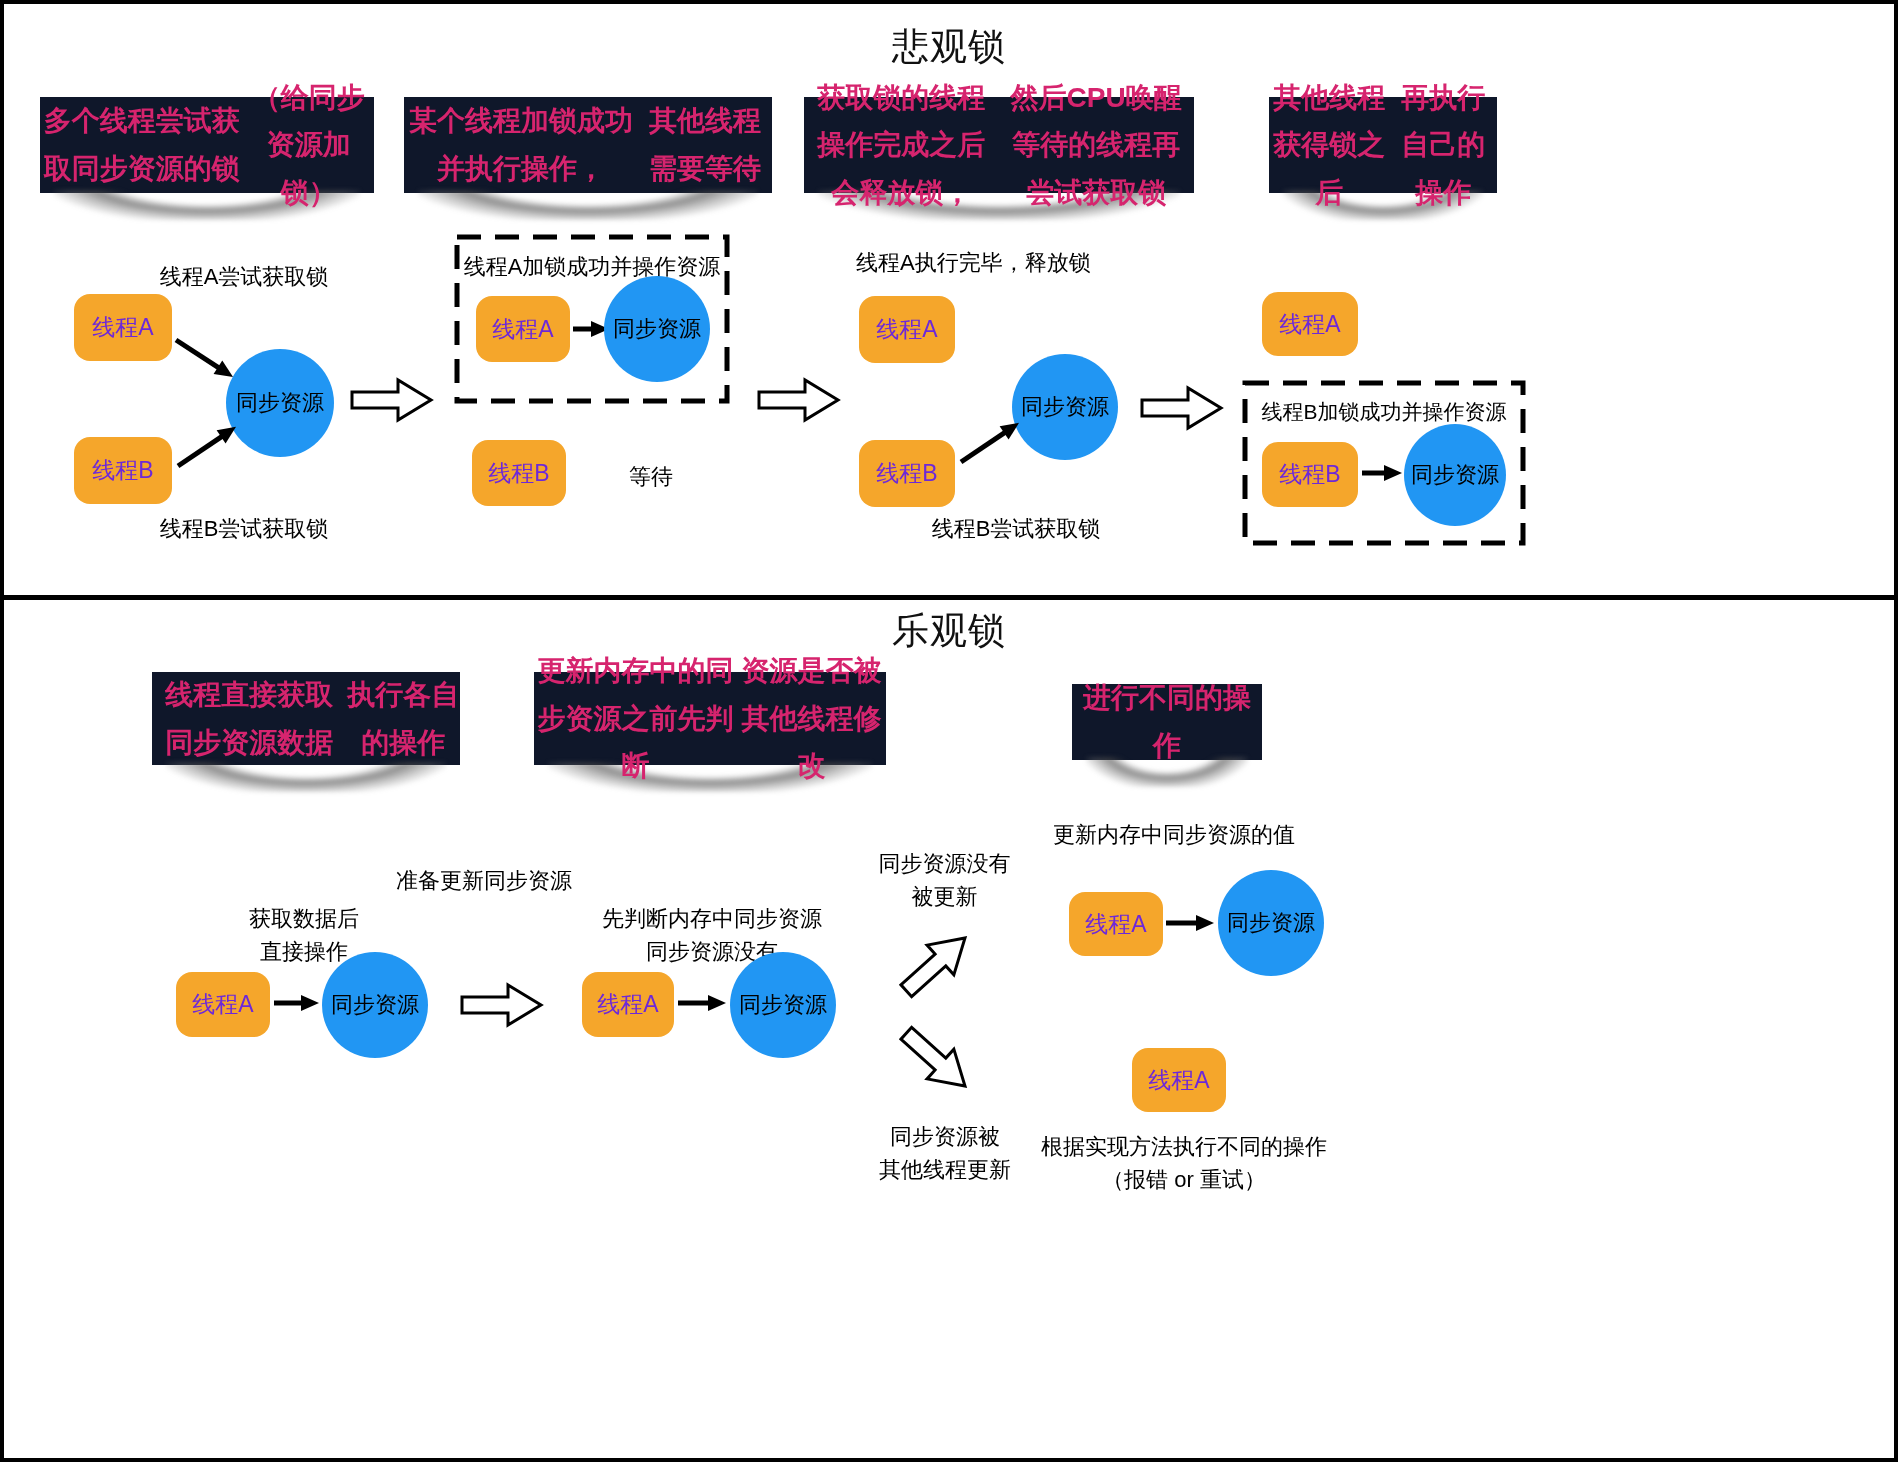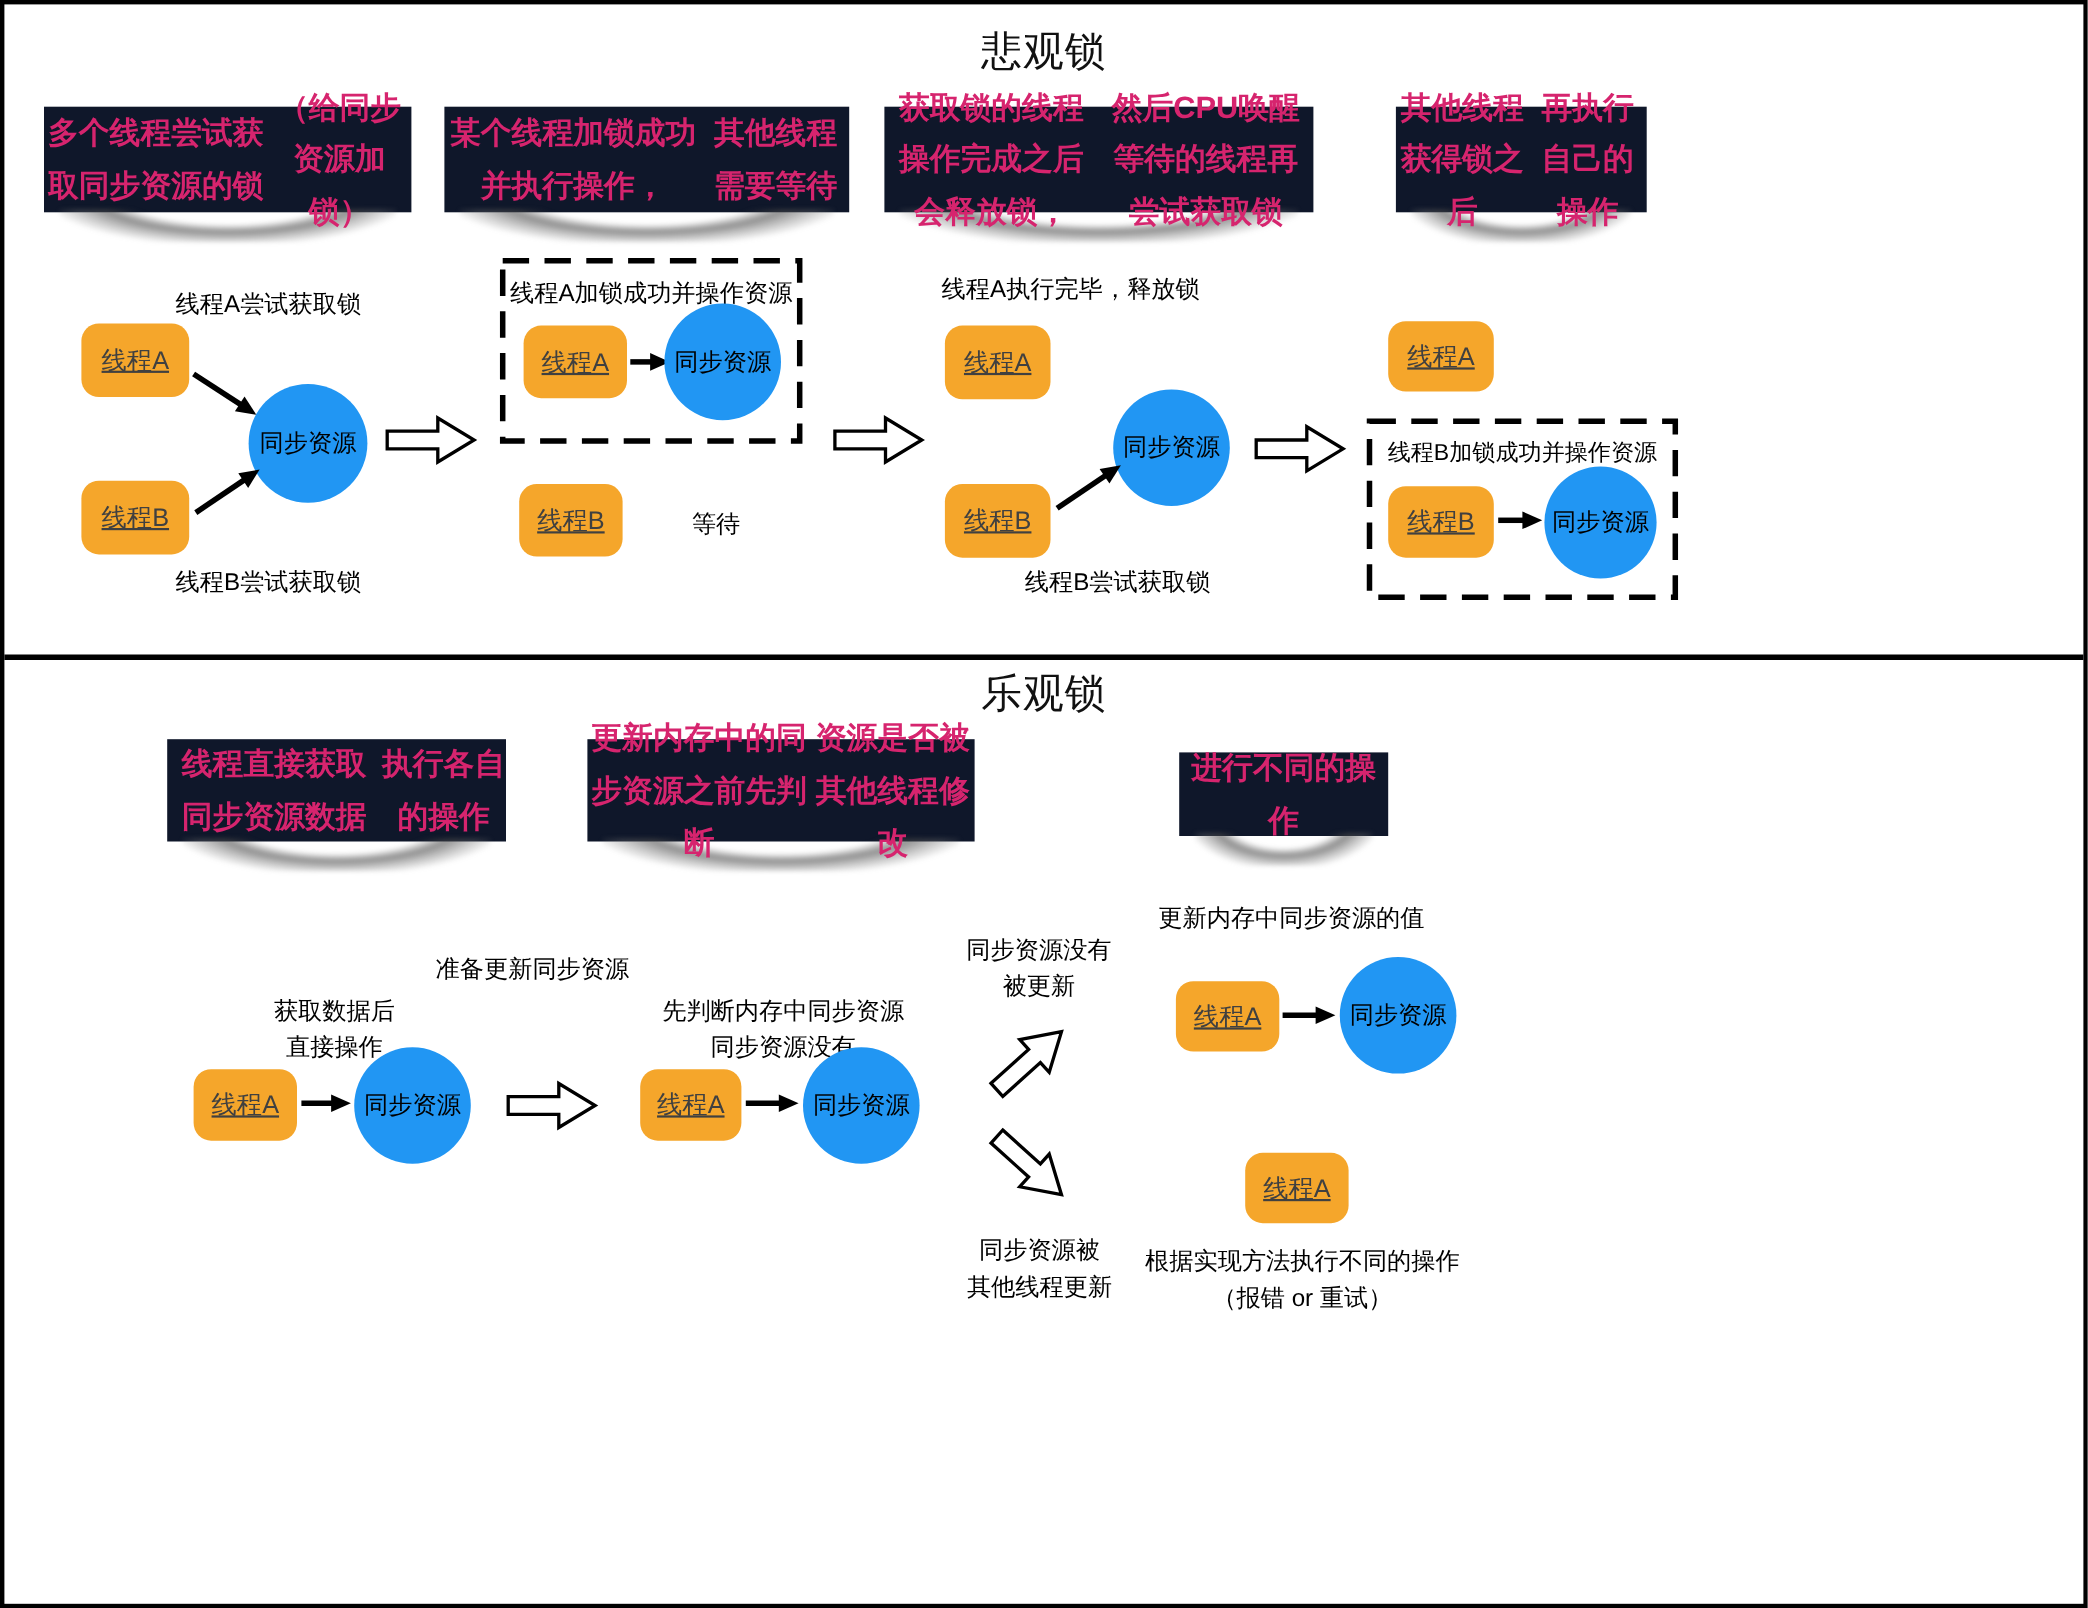--- a/index.html
+++ b/index.html
@@ -7,22 +7,22 @@
   html, body { margin: 0; padding: 0; background: #fff; }
   body { font-family: "Liberation Sans", "DejaVu Sans", sans-serif; }
   .canvas { position: relative; width: 1898px; height: 1462px; background: #fff; border: 4px solid #000; }
   .sec-title { position: absolute; left: 0; width: 100%; text-align: center; font-size: 37px; color: #111; letter-spacing: 1px; }
   .divider { position: absolute; left: 0; top: 591px; width: 100%; height: 5px; background: #000; }
   .card { position: absolute; background: #0f172a; display: flex; flex-direction: row; align-items: center; justify-content: center;
           text-align: center; color: #D6246E; font-weight: 700; font-size: 28px; line-height: 1.7; z-index: 2; }
   .card-shadow { position: absolute; left: 14px; right: 14px; bottom: -27px; height: 30px; z-index: -1;
           background: radial-gradient(58% 170% at 50% -50%, rgba(0,0,0,0) 56%, rgba(70,70,70,0.6) 70%, rgba(110,110,110,0.35) 84%, rgba(0,0,0,0) 97%);
           filter: blur(2px); }
-  .thread { position: absolute; background: #F5A62B; border-radius: 16px; color: #404040; font-size: 23px;
-            display: flex; align-items: center; justify-content: center; text-decoration: underline; }
+  .thread { position: absolute; background: #F5A62B; border-radius: 16px; color: #6d28d9; font-size: 23px;
+            display: flex; align-items: center; justify-content: center; }
   .resource { position: absolute; background: #2196F3; border-radius: 50%; color: #000000; font-size: 22px;
             display: flex; align-items: center; justify-content: center; }
   .dlabel { position: absolute; color: #000; font-size: 22px; text-align: center; line-height: 1.5; }
   .sarrow, .barrow, .dashed-box { position: absolute; overflow: visible; }
   .sarrow { transform-origin: 0 50%; }
   .barrow { transform-origin: 50% 50%; }
 </style>
 </head>
 <body>
 

